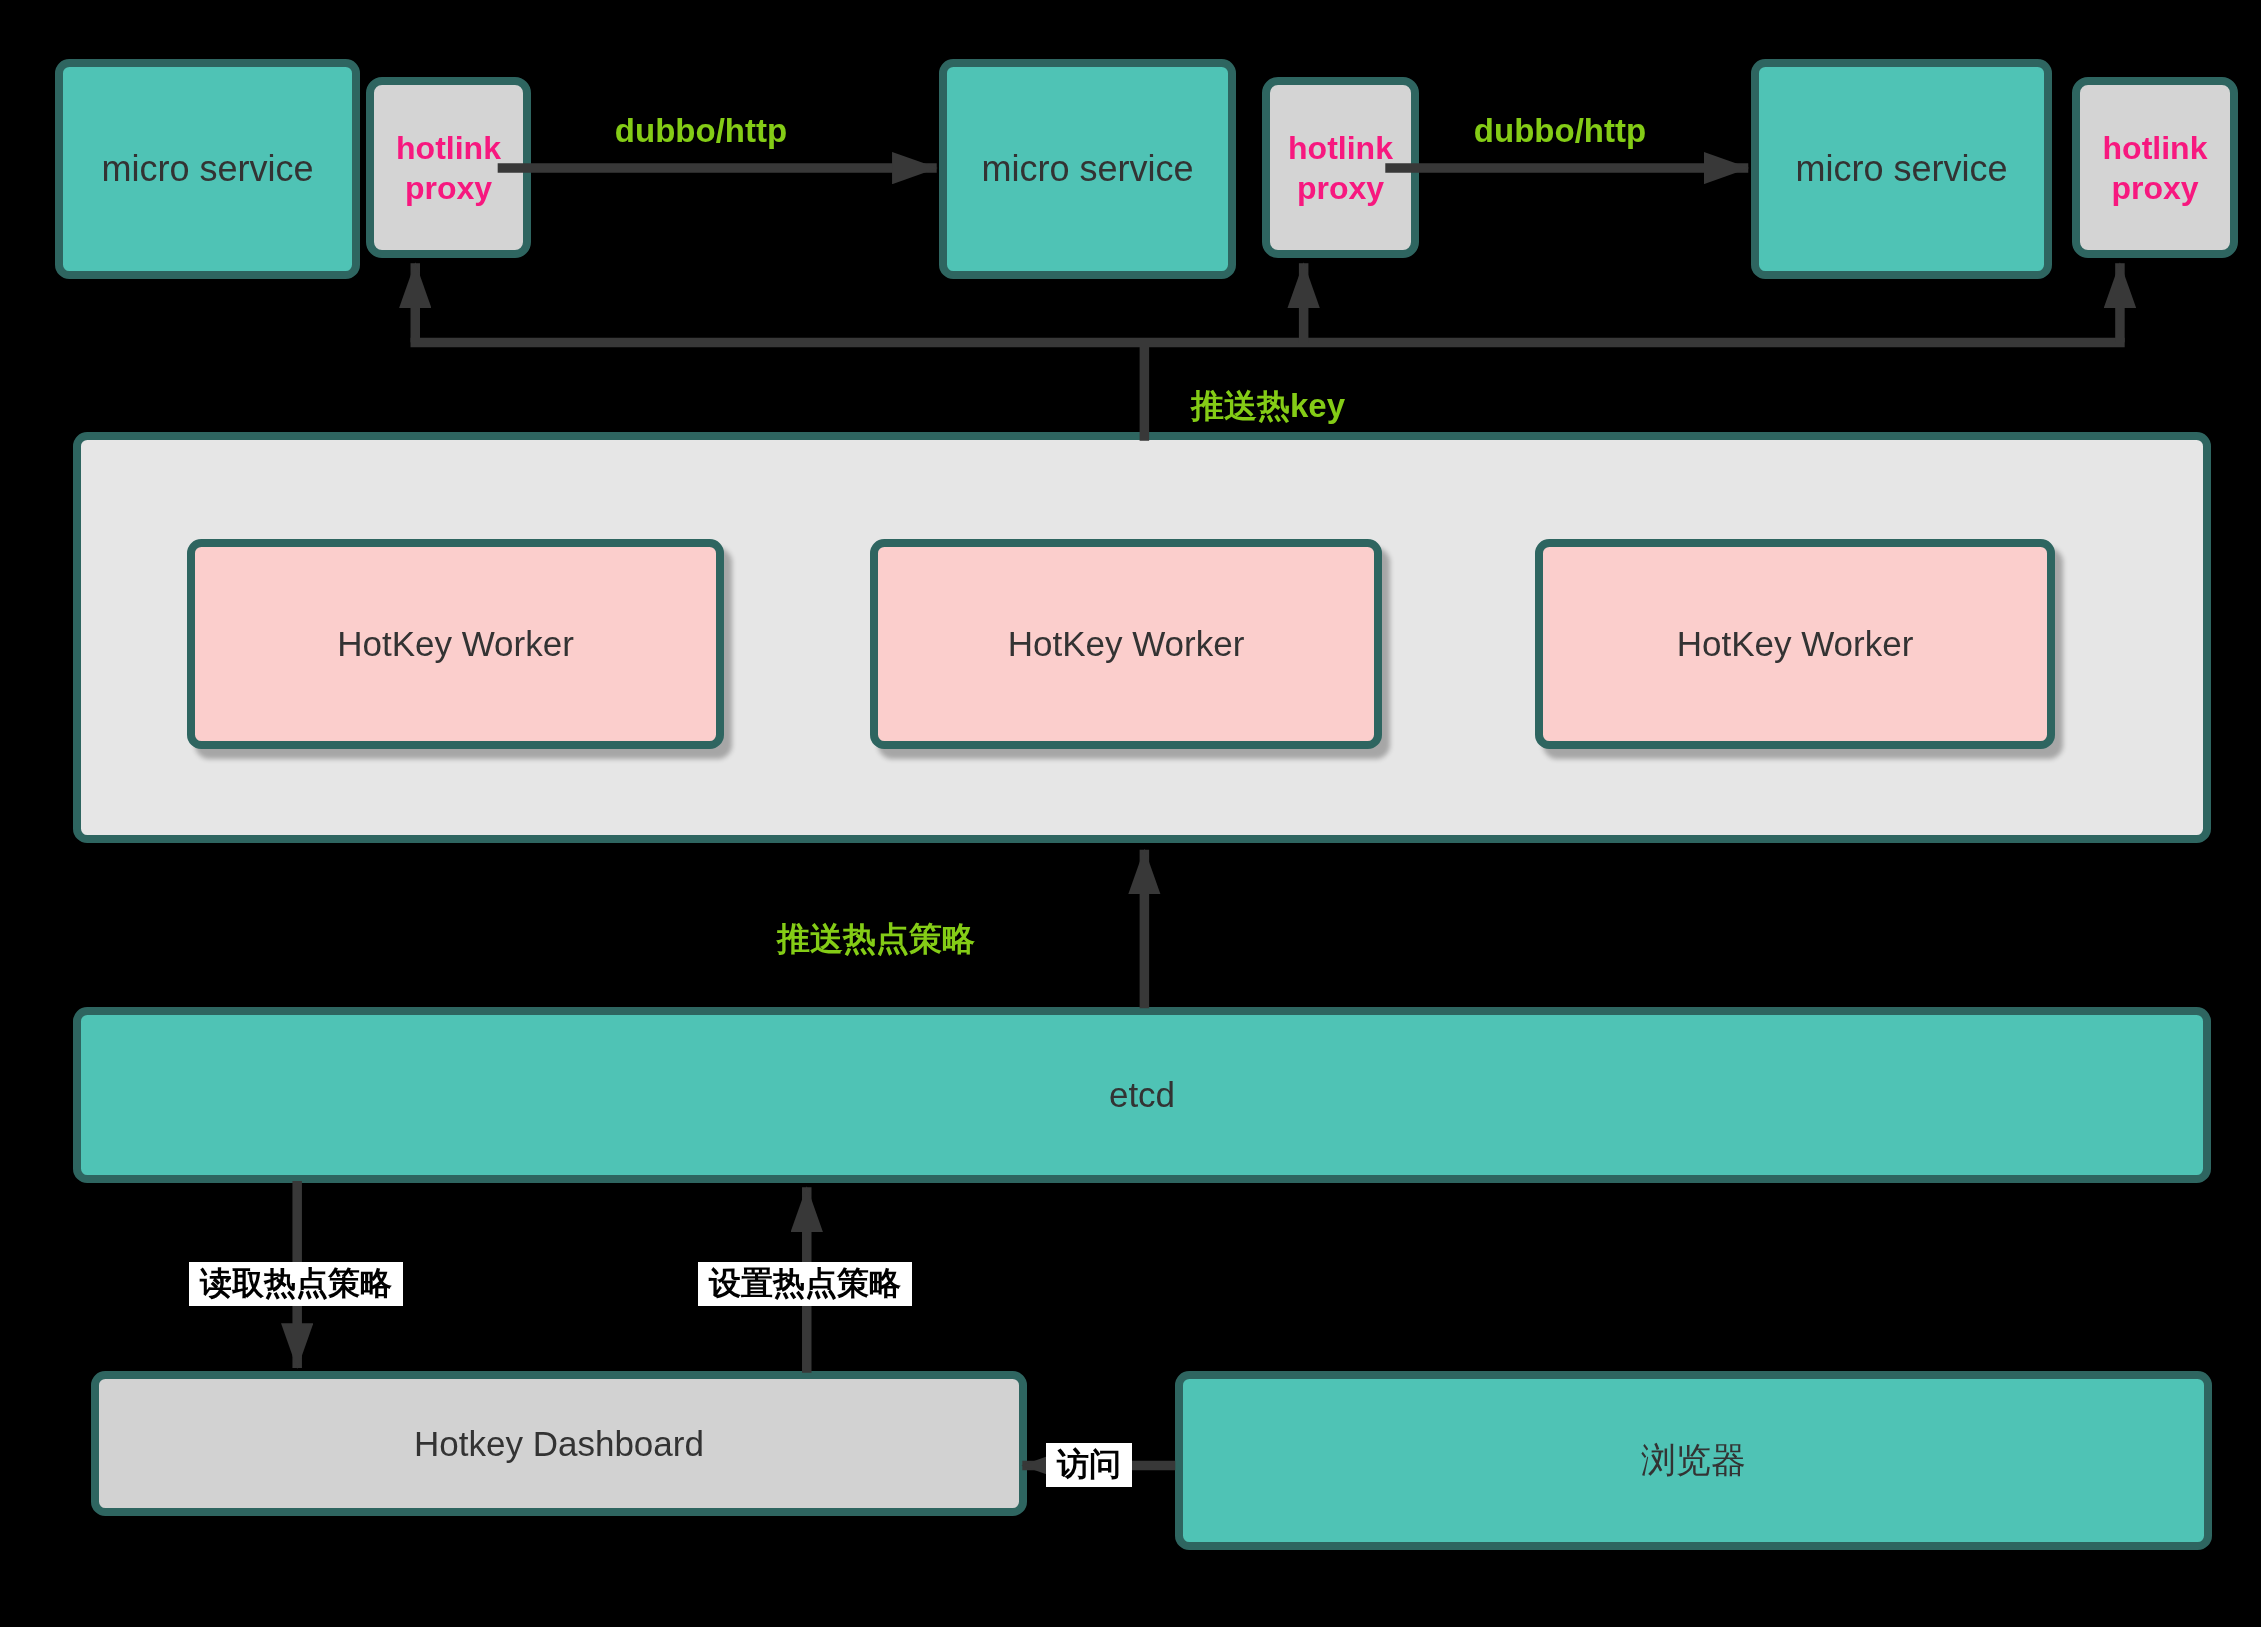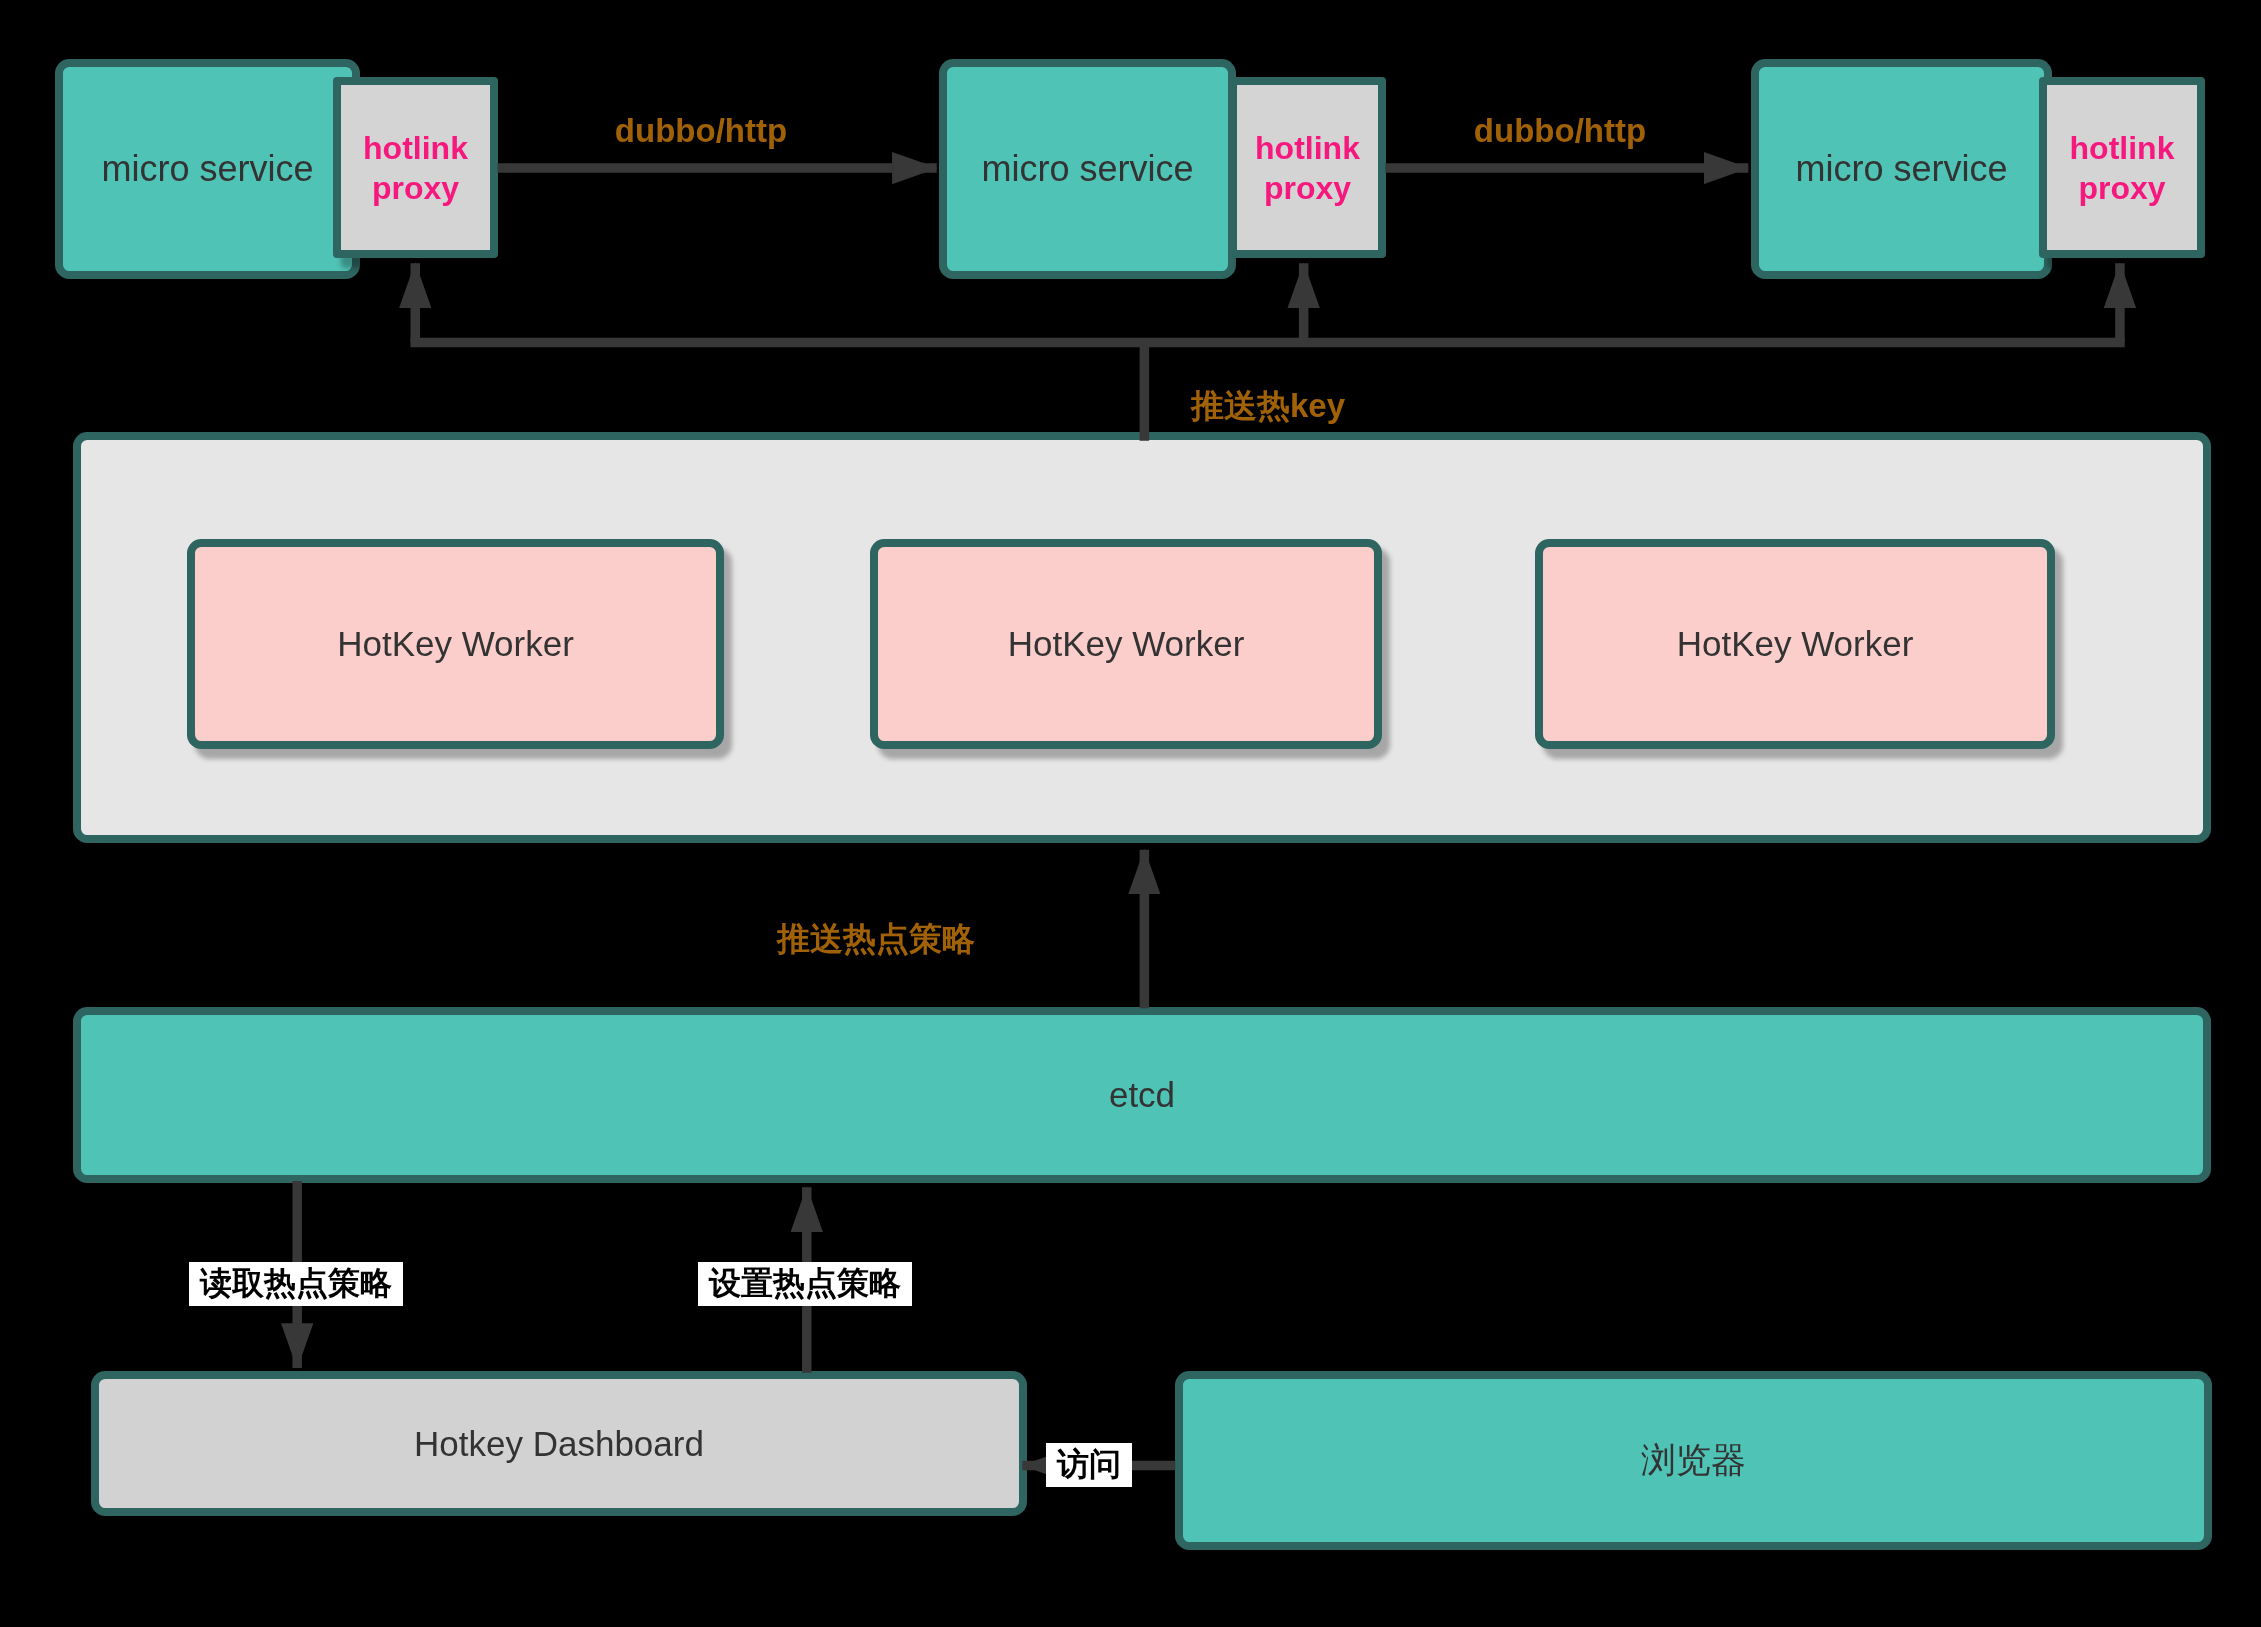--- a/index.html
+++ b/index.html
@@ -26,32 +26,33 @@
   .teal{background:#4FC3B5;}
   .container-box{background:#E6E6E6;z-index:1;}
   .proxy{
     background:#D4D4D4;
     color:#F7187F;
     font-weight:bold;
     font-size:32px;
     line-height:1.25;
     text-align:center;
     z-index:3;
-    border-radius:4px;
+    border-radius:16px;
+    margin-left:33px;
   }
   .worker{background:#FBCECC;font-size:35px;}
   .dash{background:#D2D2D2;font-size:35px;}
   .ms{font-size:36px;}
   .etcd-box{font-size:35px;}
   .browser-box{font-size:35px;}
   .edges{position:absolute;left:0;top:0;z-index:5;pointer-events:none;}
   .edge-label{
     position:absolute;
     transform:translate(-50%,-50%);
-    color:#a16207;
+    color:#84cc16;
     font-weight:bold;
     font-size:33px;
     white-space:nowrap;
     z-index:4;
   }
   .edge-label.on-white{
     background:#FFFFFF;
     color:#000000;
     font-size:32px;
     padding:0 11px;

